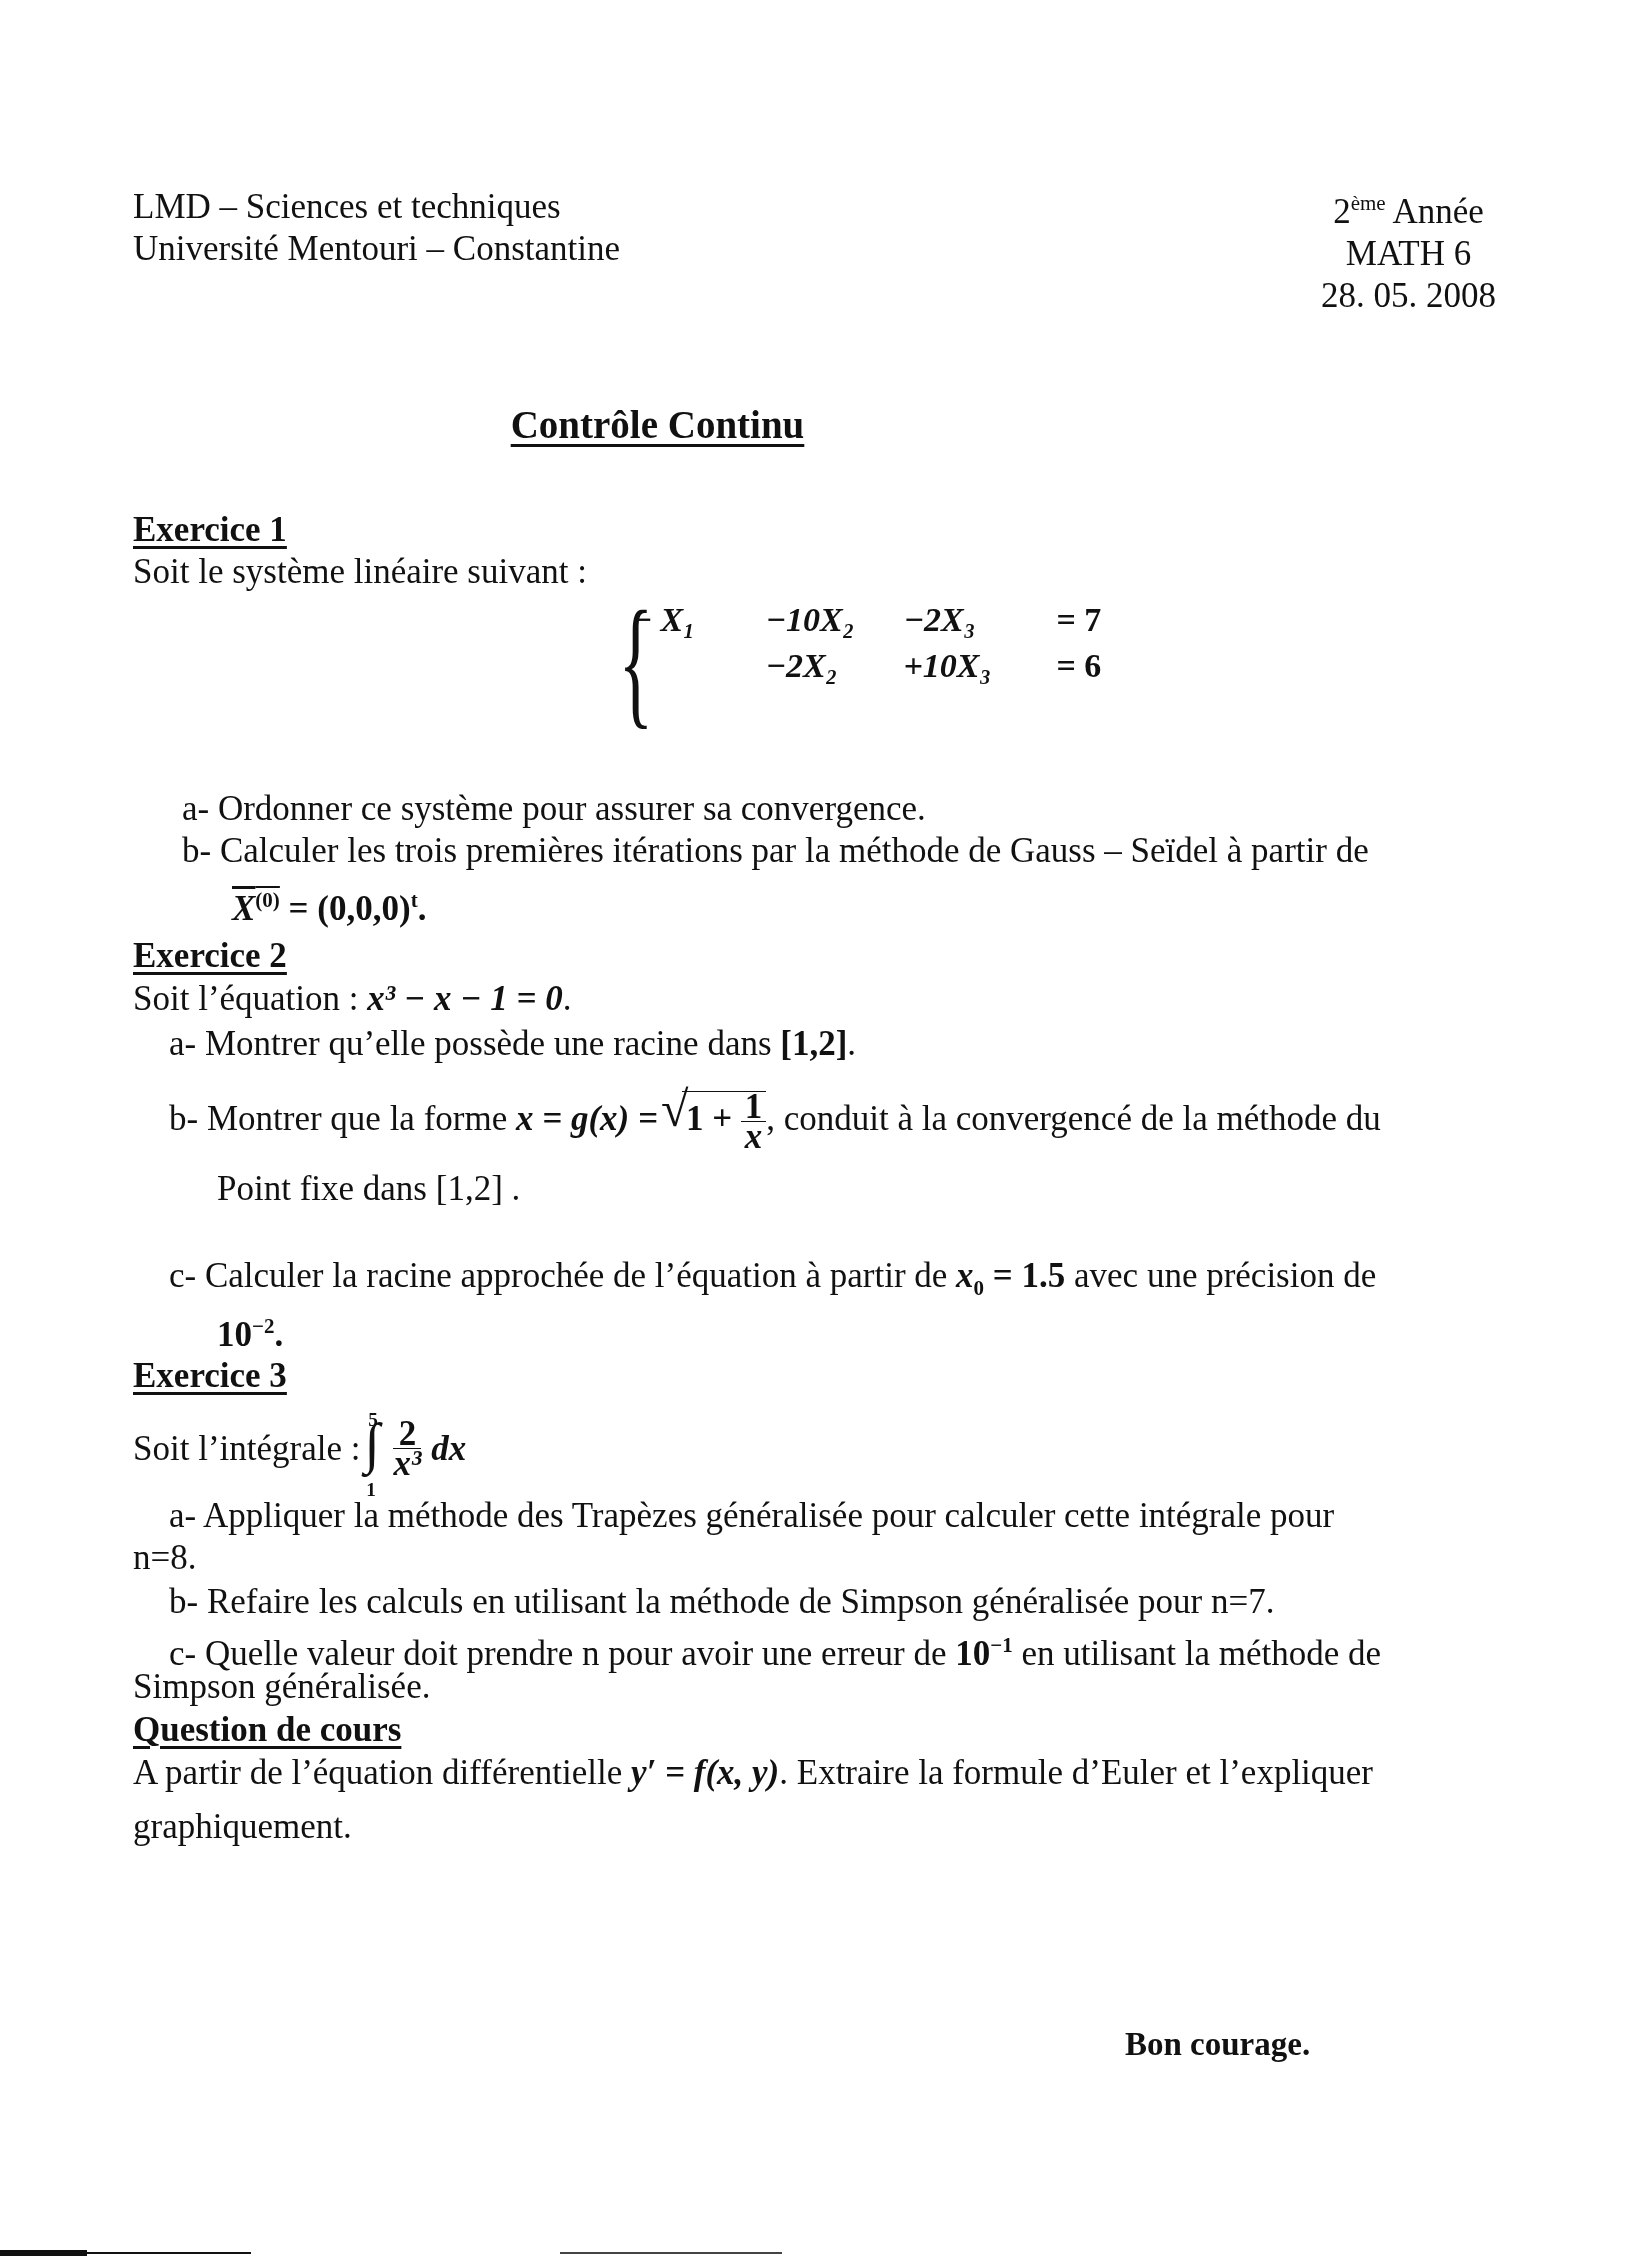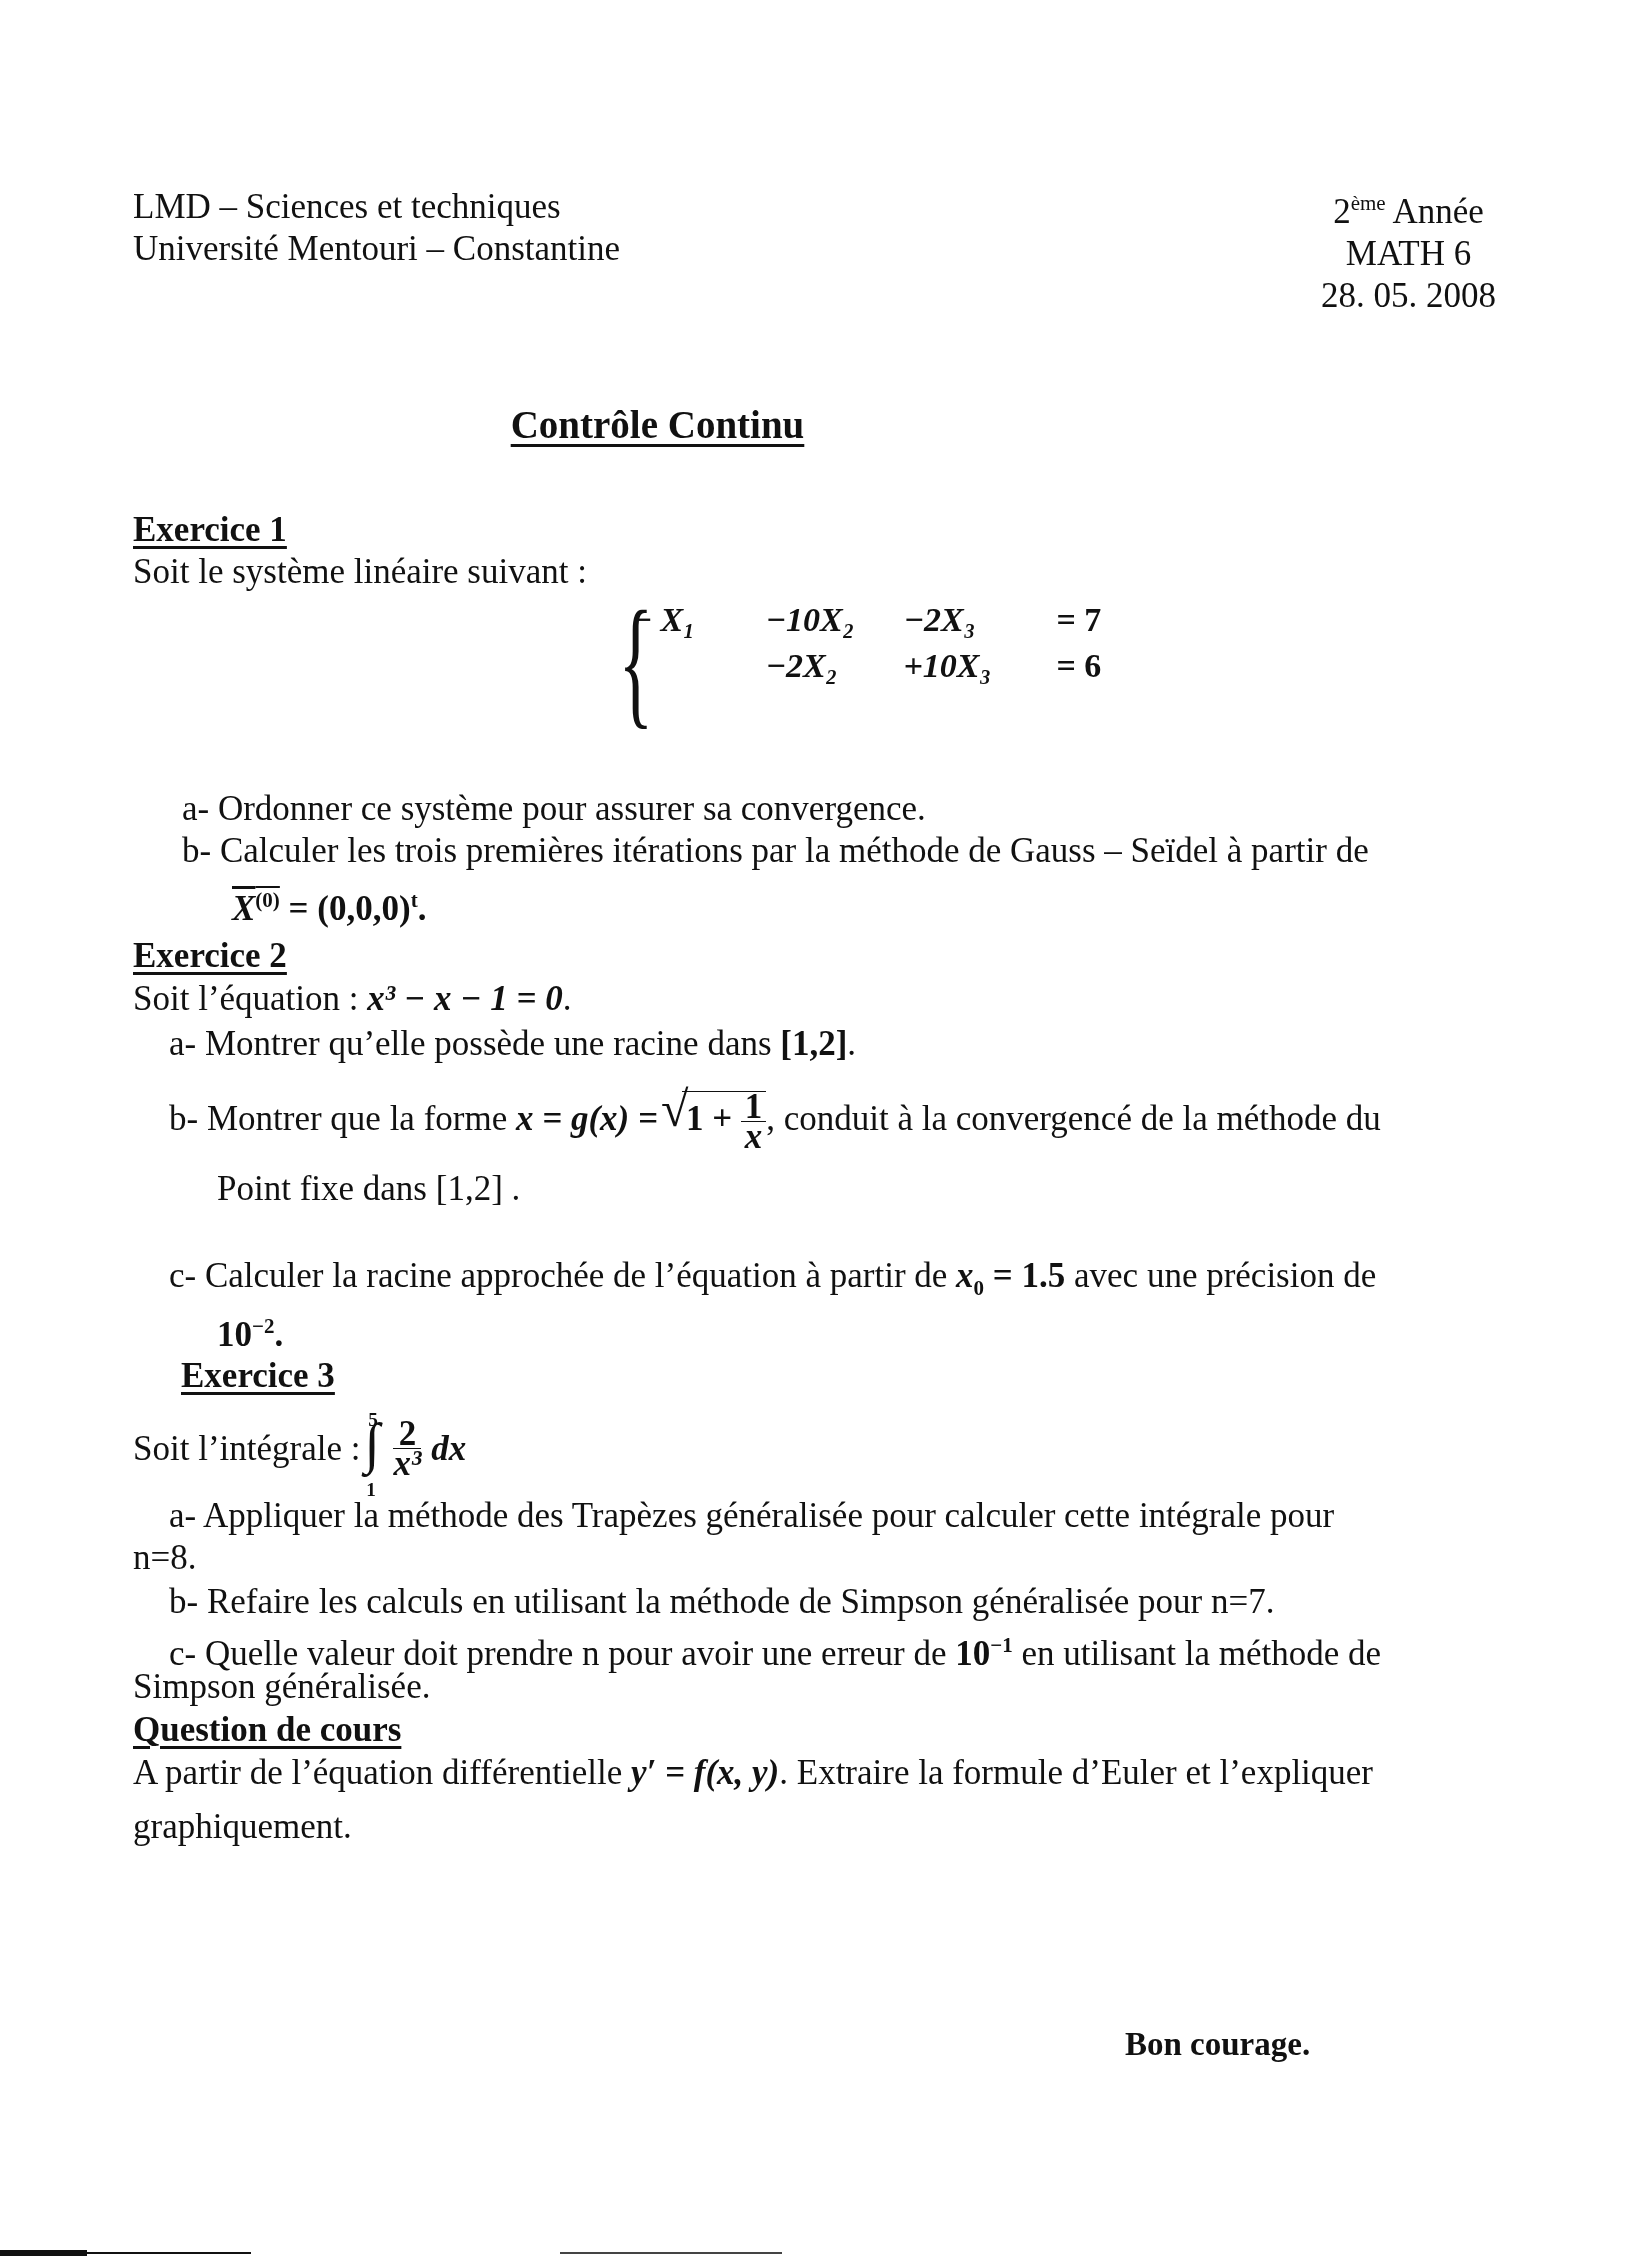--- a/index.html
+++ b/index.html
@@ -86,21 +86,21 @@
   <span>b- Montrer que la forme </span><span class="m">x = g(x) = </span><span class="sqrt bold"><span>1 + </span><span class="frac"><span class="num">1</span><span class="den">x</span></span></span><span>, conduit à la convergencé de la méthode du</span>
 </div>
 <div class="abs t" style="left:217px; top:1168px;">Point fixe dans [1,2] .</div>
 <div class="abs t" style="left:169px; top:1255px;">
   <span>c- Calculer la racine approchée de l’équation à partir de </span><span class="m">x</span><sub class="bold">0</sub><span class="bold"> = 1.5</span><span> avec une précision de</span>
 </div>
 <div class="abs t bold" style="left:217px; top:1305px;">
   <span>10</span><sup>−2</sup><span>.</span>
 </div>
 
-<div class="abs t sec" style="left:133px; top:1355px;margin-left:48px;">Exercice 3</div>
+<div class="abs t sec" style="left:133px; top:1355px;">Exercice 3</div>
 <div class="abs t" style="left:133px; top:1400px; height:97px; display:flex; align-items:center;">
   <span>Soit l’intégrale : </span>
   <span class="integral">
     <span class="up">5</span>
     <span class="sign">∫</span>
     <span class="lo">1</span>
   </span>
   <span class="frac">
       <span class="num">2</span>
       <span class="den">x³</span>

